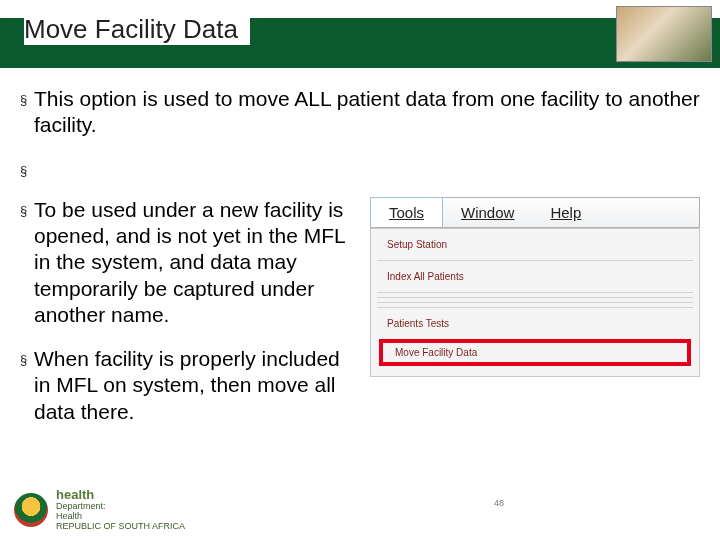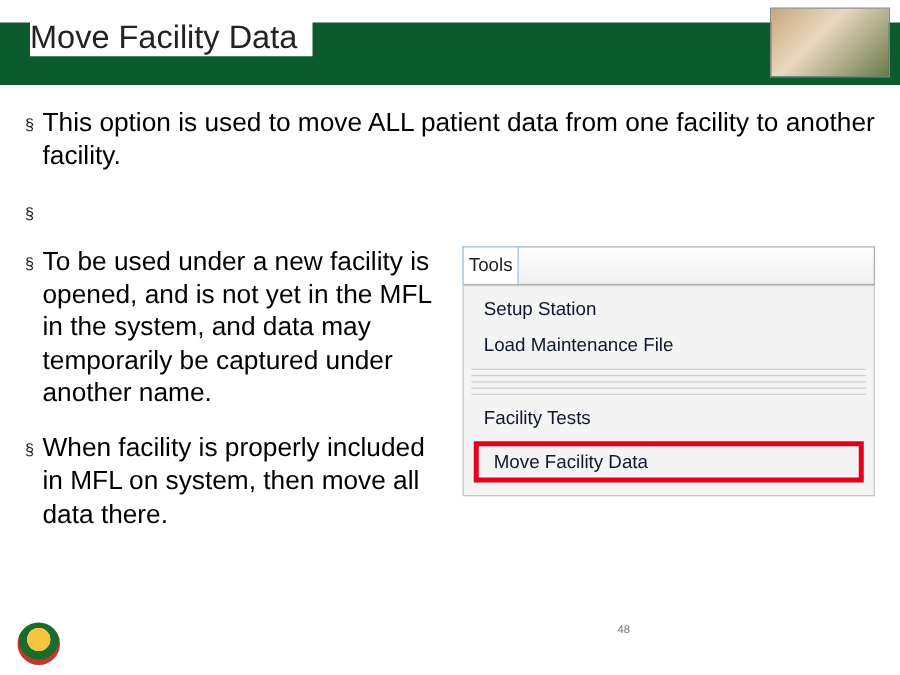--- a/index.html
+++ b/index.html
@@ -78,34 +78,35 @@
   }
   .menubar {
     display: flex;
     border: 1px solid #b0b0b0;
     background: linear-gradient(#fefefe,#eef0f2);
     font-family: "Segoe UI", Tahoma, sans-serif;
     font-size: 15px;
     color: #222;
   }
   .menubar .item {
-    padding: 6px 4px;
+    padding: 6px 18px;
+    text-decoration: underline;
   }
   .menubar .item.active {
     background: #fff;
     border: 1px solid #9ac0e7;
     border-bottom: none;
     margin: -1px 0 0 -1px;
   }
   .dropdown {
     border: 1px solid #c8c8c8;
     background: #f4f4f4;
     font-family: "Segoe UI", Tahoma, sans-serif;
-    font-size: 15px;
-    color: #0f172a;
+    font-size: 10px;
+    color: #7f1d1d;
     padding: 4px 0 10px 0;
   }
   .dropdown .ditem {
     padding: 6px 16px;
   }
   .dropdown .sep {
     height: 1px;
     background: #d0d0d0;
     margin: 4px 6px;
   }
@@ -170,34 +171,42 @@
     </div>
     <div class="bullet">
       <div class="marker">§</div>
       <div>When facility is properly included in MFL on system, then move all data there.</div>
     </div>
   </div>
 
   <div class="rightcol">
     <div class="menubar">
       <div class="item active">Tools</div>
+      <div class="item">Window</div>
+      <div class="item">Help</div>
     </div>
     <div class="dropdown">
       <div class="ditem">Setup Station</div>
-      <div class="ditem">Load Maintenance File</div>
-      <div class="sep"></div>
-      <div class="sep"></div>
-      <div class="sep"></div>
-      <div class="sep"></div>
-      <div class="sep"></div>
-      <div class="ditem">Facility Tests</div>
+      <div class="sep"></div>
+      <div class="ditem">Index All Patients</div>
+      <div class="sep"></div>
+      <div class="sep"></div>
+      <div class="sep"></div>
+      <div class="sep"></div>
+      <div class="ditem">Patients Tests</div>
       <div class="highlight-box">
         <div class="ditem">Move Facility Data</div>
       </div>
     </div>
   </div>
 </div>
 
 <div class="pagenum">48</div>
 
 <div class="footer">
   <div class="coat"></div>
+  <div class="dept">
+    <div class="big">health</div>
+    <div>Department:</div>
+    <div>Health</div>
+    <div>REPUBLIC OF SOUTH AFRICA</div>
+  </div>
 </div>
 
 </body></html>

